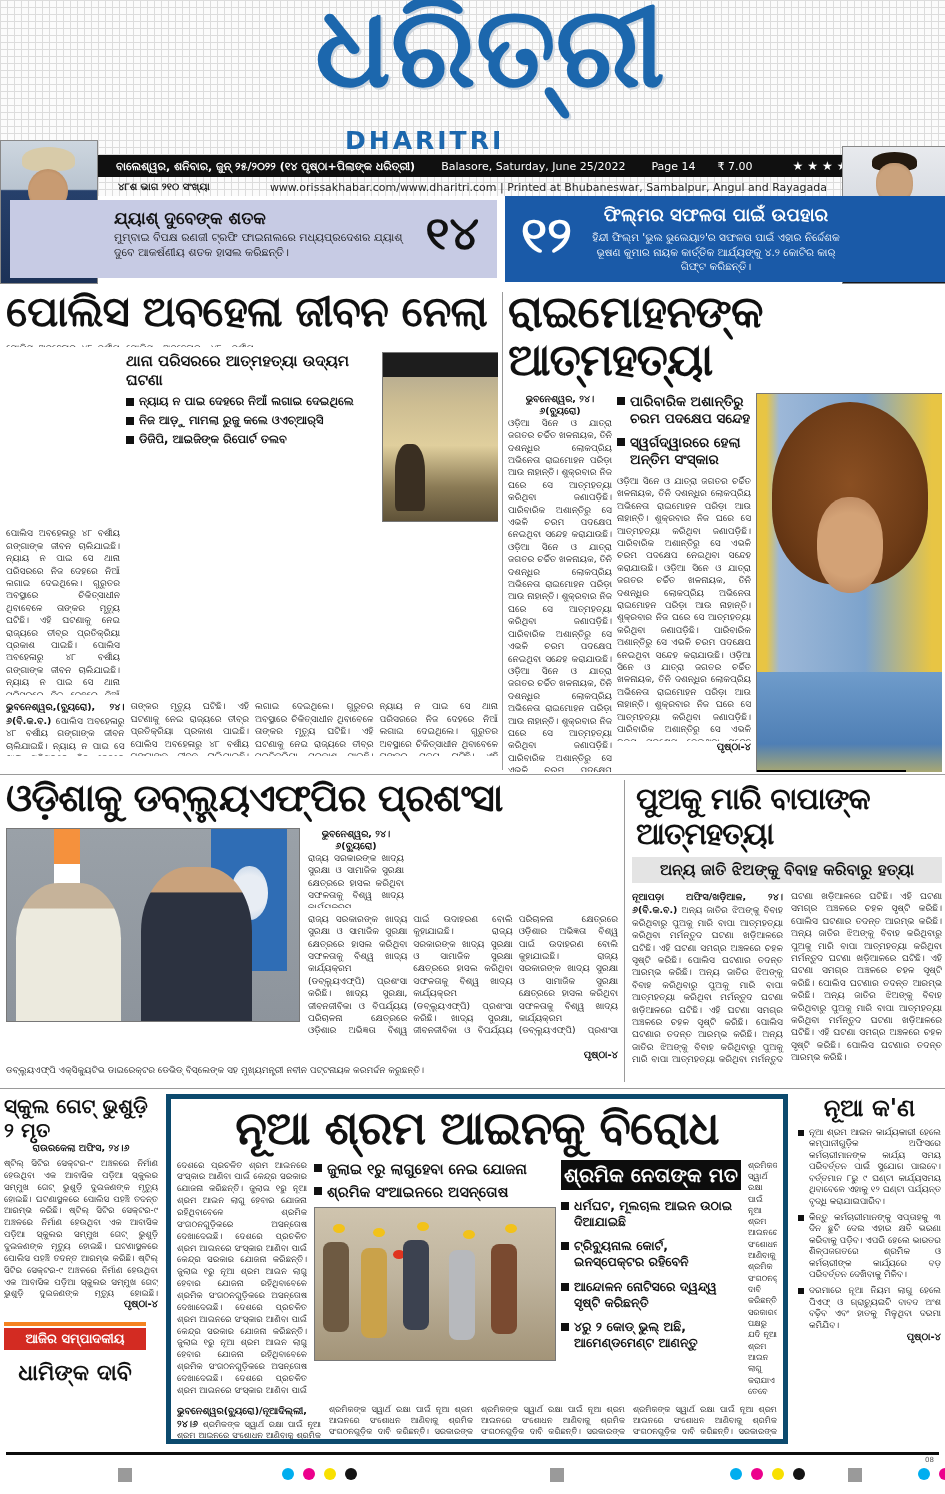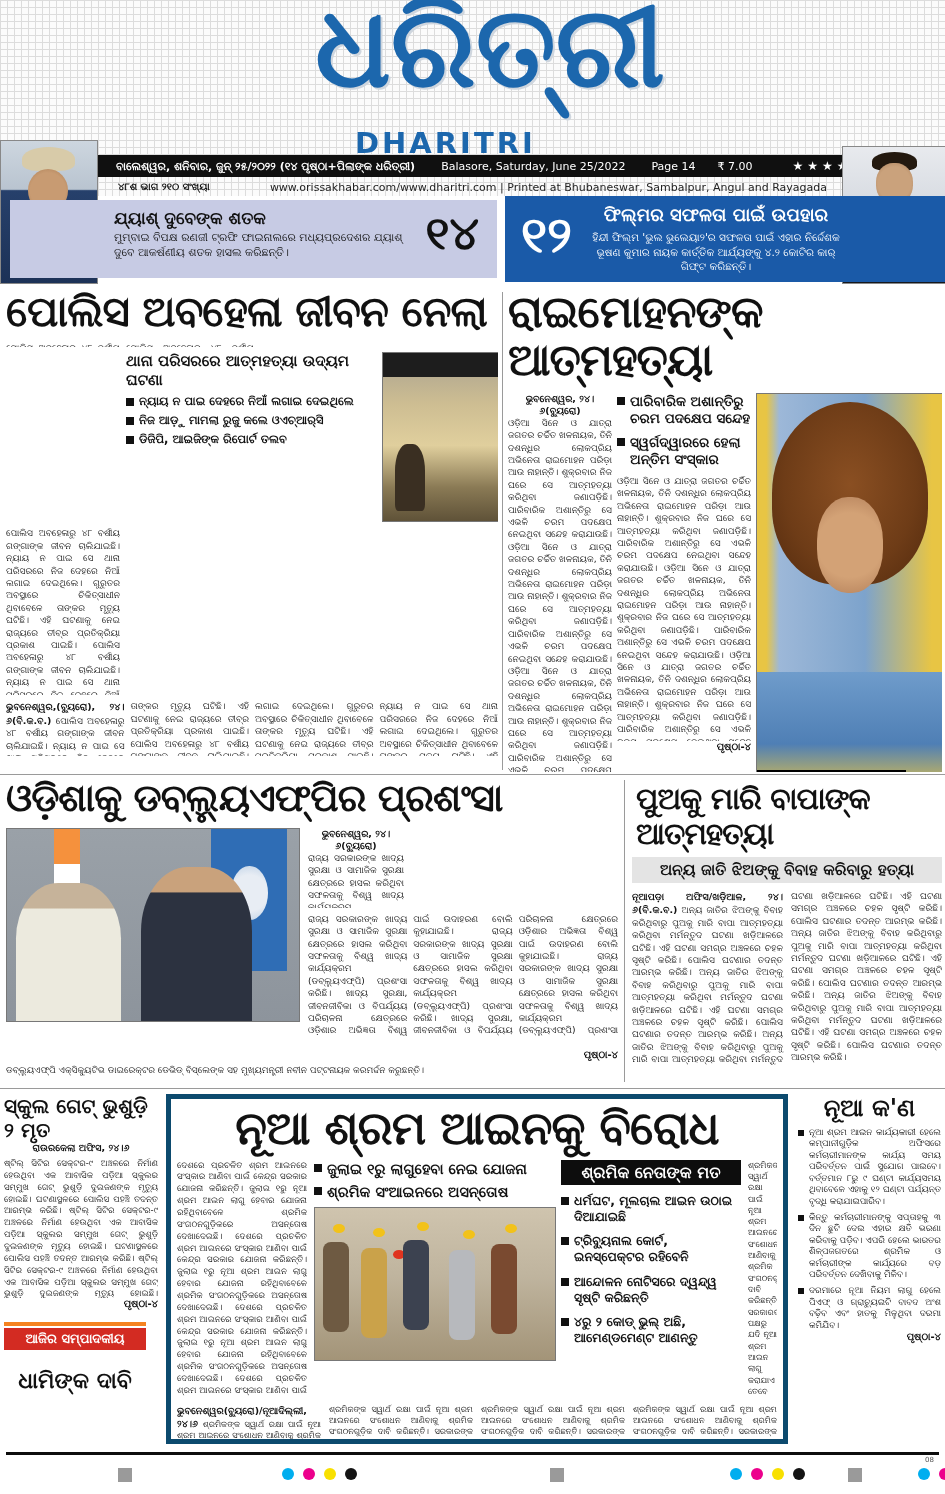--- a/index.html
+++ b/index.html
@@ -8,21 +8,21 @@
   .abs{position:absolute;}
   
   .masthead{left:0;top:0;width:945px;height:196px;
     background-color:#fbfbfb;
     background-image:linear-gradient(#dcdcdc 1px,transparent 1px),
                      linear-gradient(90deg,#dcdcdc 1px,transparent 1px);
     background-size:7px 7px;}
   .logo-odia{left:255px;top:-14px;width:470px;text-align:center;
     font-size:112px;font-weight:bold;color:#1c67ad;line-height:1.1;
     text-shadow:2px 2px 0 #cfd6de;}
-  .logo-latin{left:355px;top:126px;font-size:29px;font-weight:bold;color:#1c67ad;letter-spacing:3px;}
+  .logo-latin{left:345px;top:126px;font-size:25px;font-weight:bold;color:#1c67ad;letter-spacing:3px;}
   .blackbar{left:0;top:155px;width:945px;height:22px;background:#101010;color:#fff;
     display:flex;align-items:center;font-size:11px;white-space:nowrap;}
   .blackbar .bb-od{margin-left:116px;font-weight:bold;}
   .bb-en{margin-left:26px;}
   .bb-page{margin-left:26px;}
   .bb-price{margin-left:22px;}
   .bb-stars{margin-left:40px;letter-spacing:4px;font-size:12px;}
   .infobar{left:0;top:178px;width:945px;height:18px;display:flex;align-items:center;
     font-size:11px;white-space:nowrap;}
   .edition{margin-left:118px;font-weight:bold;font-size:10px;}
@@ -120,33 +120,33 @@
     padding:4px 2px;margin-top:6px;}
   .father-cols{column-count:2;column-gap:8px;height:196px;margin-top:7px;}
   
   .school{left:4px;top:1094px;width:154px;height:352px;overflow:hidden;}
   .school h2{margin:0;font-size:20px;font-weight:bold;line-height:1.2;}
   .school .body-txt{height:140px;margin-top:4px;font-size:8.6px;}
   .editorial{margin-top:12px;}
   .ed-orange{width:142px;height:4px;background:#f58220;}
   .ed-red{width:142px;background:#d32b22;color:#fff;font-weight:bold;font-size:13px;
     text-align:center;padding:3px 0;margin-top:2px;}
-  .ed-title{font-size:22px;font-weight:bold;margin-top:18px;text-align:center;width:142px;}
+  .ed-title{font-size:22px;font-weight:bold;margin-top:10px;text-align:center;width:142px;}
   .labor{left:166px;top:1094px;width:622px;height:350px;border:5px solid #0c4a6e;overflow:hidden;
     box-sizing:border-box;padding:4px 6px;}
   .labor h1{margin:0;font-size:46px;font-weight:bold;text-align:center;line-height:1.1;letter-spacing:-1px;}
   .labor-grid{display:grid;grid-template-columns:130px 240px 180px 1fr;column-gap:7px;margin-top:6px;height:238px;overflow:hidden;}
   .labor-mid .bullet-line{font-size:14.5px;margin-bottom:5px;}
   .workers-photo{position:relative;width:100%;height:152px;border:1px solid #777;margin-top:3px;
     background:linear-gradient(180deg,#cfc4ae 0%,#bfb49e 45%,#a39478 100%);}
   .workers-photo .helmets{position:absolute;left:18px;top:16px;width:12px;height:9px;border-radius:50%;
     background:#f2c21a;box-shadow:40px 4px 0 #f2c21a,84px -2px 0 #f2c21a,130px 6px 0 #f2c21a,172px 0 0 #f2c21a,60px 26px 0 #e0341f;}
   .workers-photo .bodies{position:absolute;left:8px;top:34px;width:26px;height:90px;border-radius:8px;
     background:#6e5a42;box-shadow:38px 6px 0 #caa24a,80px -2px 0 #3c4250,126px 8px 0 #b7b9bd,168px 2px 0 #7a4a30;}
-  .labor-boxcol .box-title{background:#0d0d0d;color:#fff;font-size:16px;font-weight:bold;
+  .labor-boxcol .box-title{background:#0d0d0d;color:#fff;font-size:20px;font-weight:bold;
     text-align:center;padding:3px 0;}
   .labor-boxcol .bullet-line{font-size:12.5px;margin-top:8px;}
   .labor-strip{display:flex;gap:8px;margin-top:6px;height:52px;overflow:hidden;}
   .labor-strip .body-txt{font-size:8.2px;flex:1;}
   .whatsnew{left:798px;top:1094px;width:143px;height:352px;overflow:hidden;}
   .whatsnew h2{margin:0;font-size:24px;font-weight:bold;text-align:center;}
   .whatsnew .bullet-line{font-size:8.8px;font-weight:normal;text-align:justify;margin-top:5px;}
   .whatsnew .sq{width:6px;height:6px;margin-top:3px;}
   
   .foot-rule{left:6px;top:1452px;width:933px;height:3px;background:#0d0d0d;}

